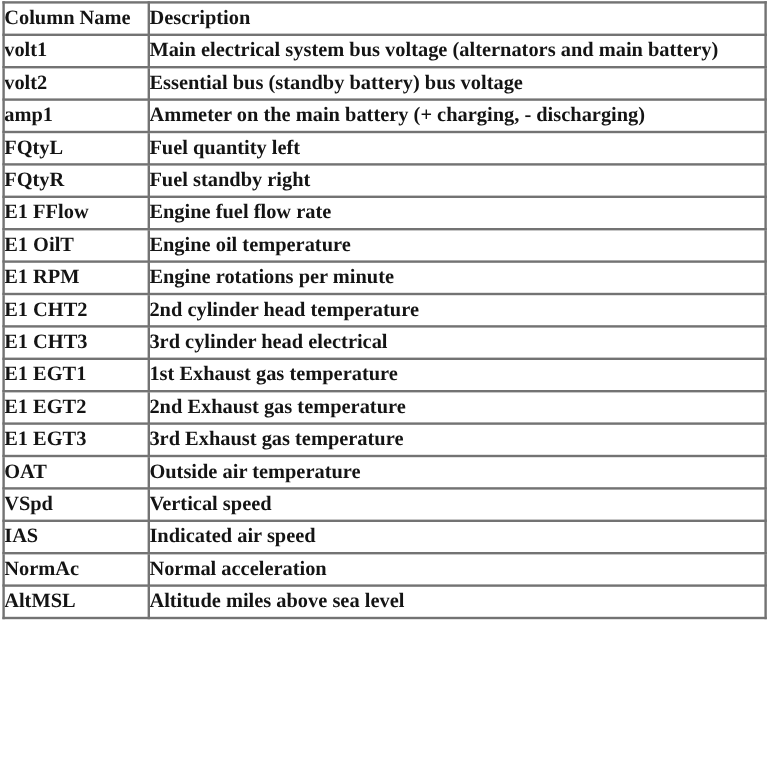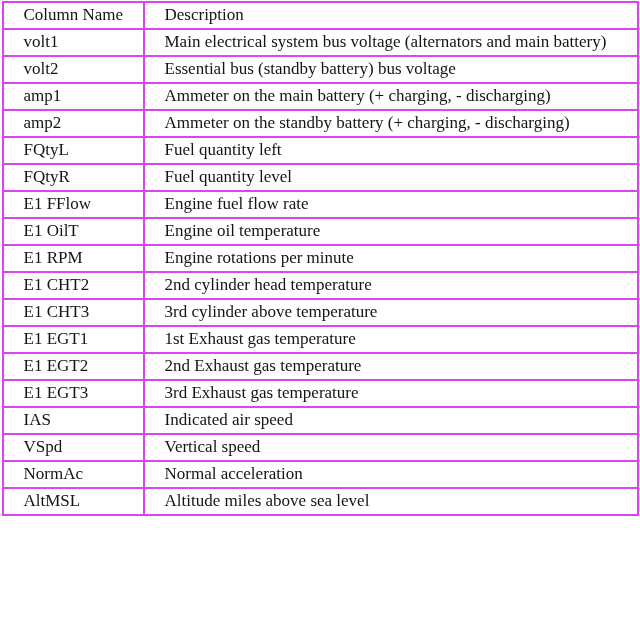--- a/index.html
+++ b/index.html
@@ -20,26 +20,26 @@
   }
   table.sensor-table {
     border-collapse: collapse;
     table-layout: fixed;
     width: 637px;
     margin: 0 auto;
     background: #ffffff;
   }
   table.sensor-table th,
   table.sensor-table td {
-    border: 2px solid #d946ef;
+    border: 2px solid #737373;
     font-size: 17px;
-    font-weight: normal;
+    font-weight: bold;
     text-align: left;
     vertical-align: middle;
-    padding: 1px 8px 2px 20px;
+    padding: 1px 8px 2px 0;
     height: 22px;
     line-height: 22px;
     white-space: nowrap;
     overflow: hidden;
   }
   table.sensor-table th:first-child,
   table.sensor-table td:first-child {
     width: 111px; 
   }
 </style>
@@ -61,70 +61,70 @@
         </tr>
         <tr>
           <td>volt2</td>
           <td>Essential bus (standby battery) bus voltage</td>
         </tr>
         <tr>
           <td>amp1</td>
           <td>Ammeter on the main battery (+ charging, - discharging)</td>
         </tr>
         <tr>
-          <td>amp2</td>
-          <td>Ammeter on the standby battery (+ charging, - discharging)</td>
-        </tr>
-        <tr>
           <td>FQtyL</td>
           <td>Fuel quantity left</td>
         </tr>
         <tr>
           <td>FQtyR</td>
-          <td>Fuel quantity level</td>
+          <td>Fuel standby right</td>
         </tr>
         <tr>
           <td>E1 FFlow</td>
           <td>Engine fuel flow rate</td>
         </tr>
         <tr>
           <td>E1 OilT</td>
           <td>Engine oil temperature</td>
         </tr>
         <tr>
           <td>E1 RPM</td>
           <td>Engine rotations per minute</td>
         </tr>
         <tr>
           <td>E1 CHT2</td>
           <td>2nd cylinder head temperature</td>
         </tr>
         <tr>
           <td>E1 CHT3</td>
-          <td>3rd cylinder above temperature</td>
+          <td>3rd cylinder head electrical</td>
         </tr>
         <tr>
           <td>E1 EGT1</td>
           <td>1st Exhaust gas temperature</td>
         </tr>
         <tr>
           <td>E1 EGT2</td>
           <td>2nd Exhaust gas temperature</td>
         </tr>
         <tr>
           <td>E1 EGT3</td>
           <td>3rd Exhaust gas temperature</td>
         </tr>
         <tr>
-          <td>IAS</td>
-          <td>Indicated air speed</td>
+          <td>OAT</td>
+          <td>Outside air temperature</td>
         </tr>
         <tr>
           <td>VSpd</td>
           <td>Vertical speed</td>
+        </tr>
+        <tr>
+          <td>IAS</td>
+          <td>Indicated air speed</td>
         </tr>
         <tr>
           <td>NormAc</td>
           <td>Normal acceleration</td>
         </tr>
         <tr>
           <td>AltMSL</td>
           <td>Altitude miles above sea level</td>
         </tr>
       </tbody>

